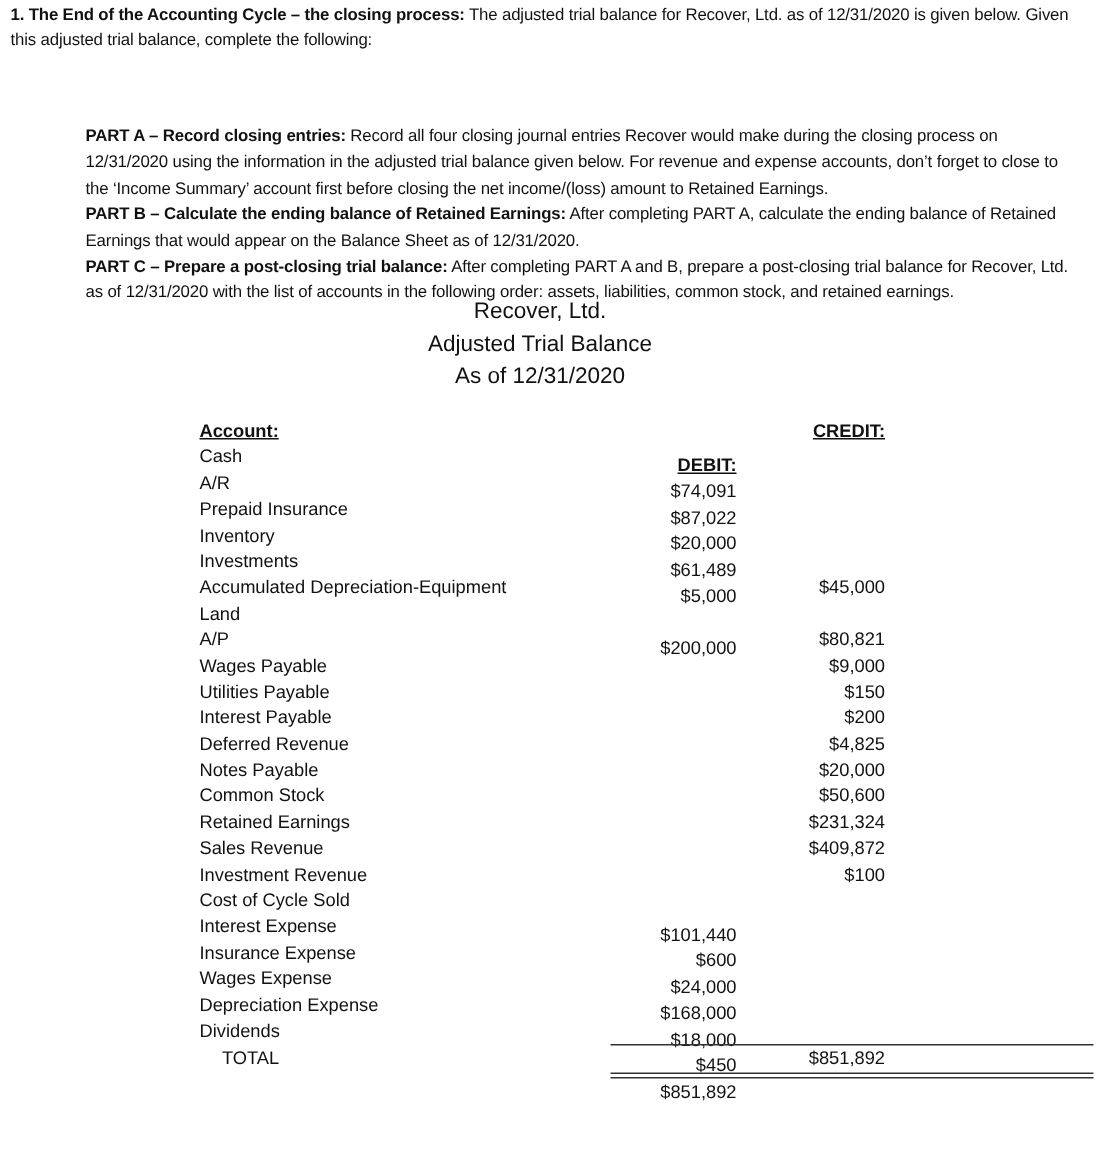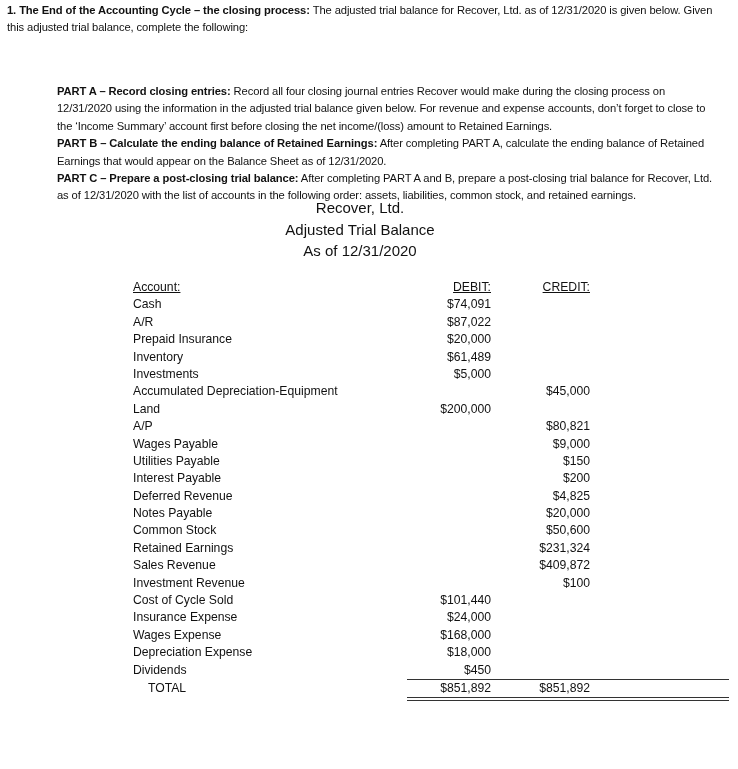--- a/index.html
+++ b/index.html
@@ -21,23 +21,23 @@
     position: absolute; left: 0; top: 197px; width: 720px;
     text-align: center; font-weight: normal; font-size: 15px; line-height: 21.5px;
   }
   .title-block div { }
   .tb {
     position: absolute; left: 133px; top: 279px; width: 460px;
     font-size: 12.2px;
   }
   .row { position: relative; height: 17.4px; line-height: 17.4px; }
   .acct { position: absolute; left: 0; }
-  .deb { position: absolute; right: 102px; text-align: right; }
+  .deb { position: absolute; right: 102px; text-align: right; margin-top: 23px; }
   .cre { position: absolute; right: 3px; text-align: left; }
-  .hdr span { text-decoration: underline; font-weight: normal; }
+  .hdr span { text-decoration: underline; font-weight: bold; }
   .total-row .acct { left: 15px; }
   .rule-top {
     position: absolute; left: 274px; width: 322px; height: 0;
     border-top: 1px solid #333;
   }
   .rule-dbl {
     position: absolute; left: 274px; width: 322px; height: 2px;
     border-top: 1px solid #333; border-bottom: 1px solid #333;
   }
 </style>
@@ -151,20 +151,25 @@
         <span class="acct">Investment Revenue</span>
         <span class="deb"></span>
         <span class="cre">$100</span>
       </div>
       <div class="row">
         <span class="acct">Cost of Cycle Sold</span>
         <span class="deb">$101,440</span>
         <span class="cre"></span>
       </div>
       <div class="row">
+        <span class="acct">Interest Expense</span>
+        <span class="deb">$600</span>
+        <span class="cre"></span>
+      </div>
+      <div class="row">
         <span class="acct">Insurance Expense</span>
         <span class="deb">$24,000</span>
         <span class="cre"></span>
       </div>
       <div class="row">
         <span class="acct">Wages Expense</span>
         <span class="deb">$168,000</span>
         <span class="cre"></span>
       </div>
       <div class="row">

